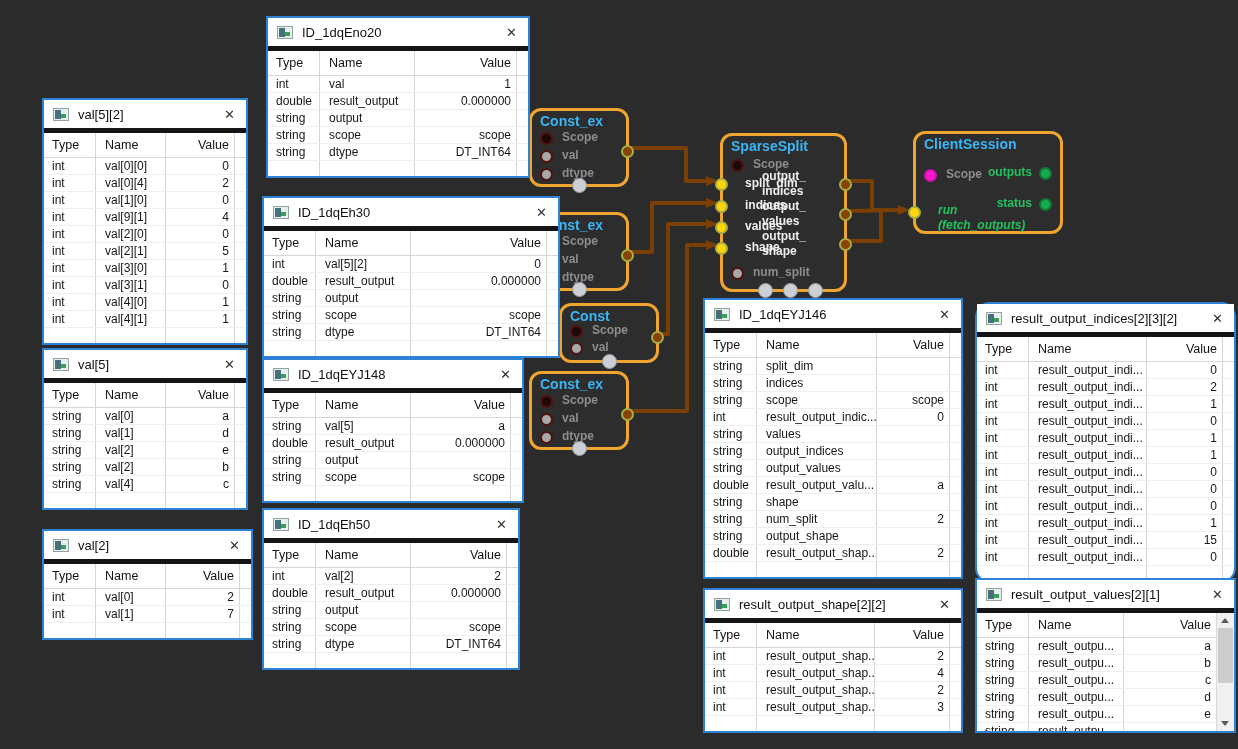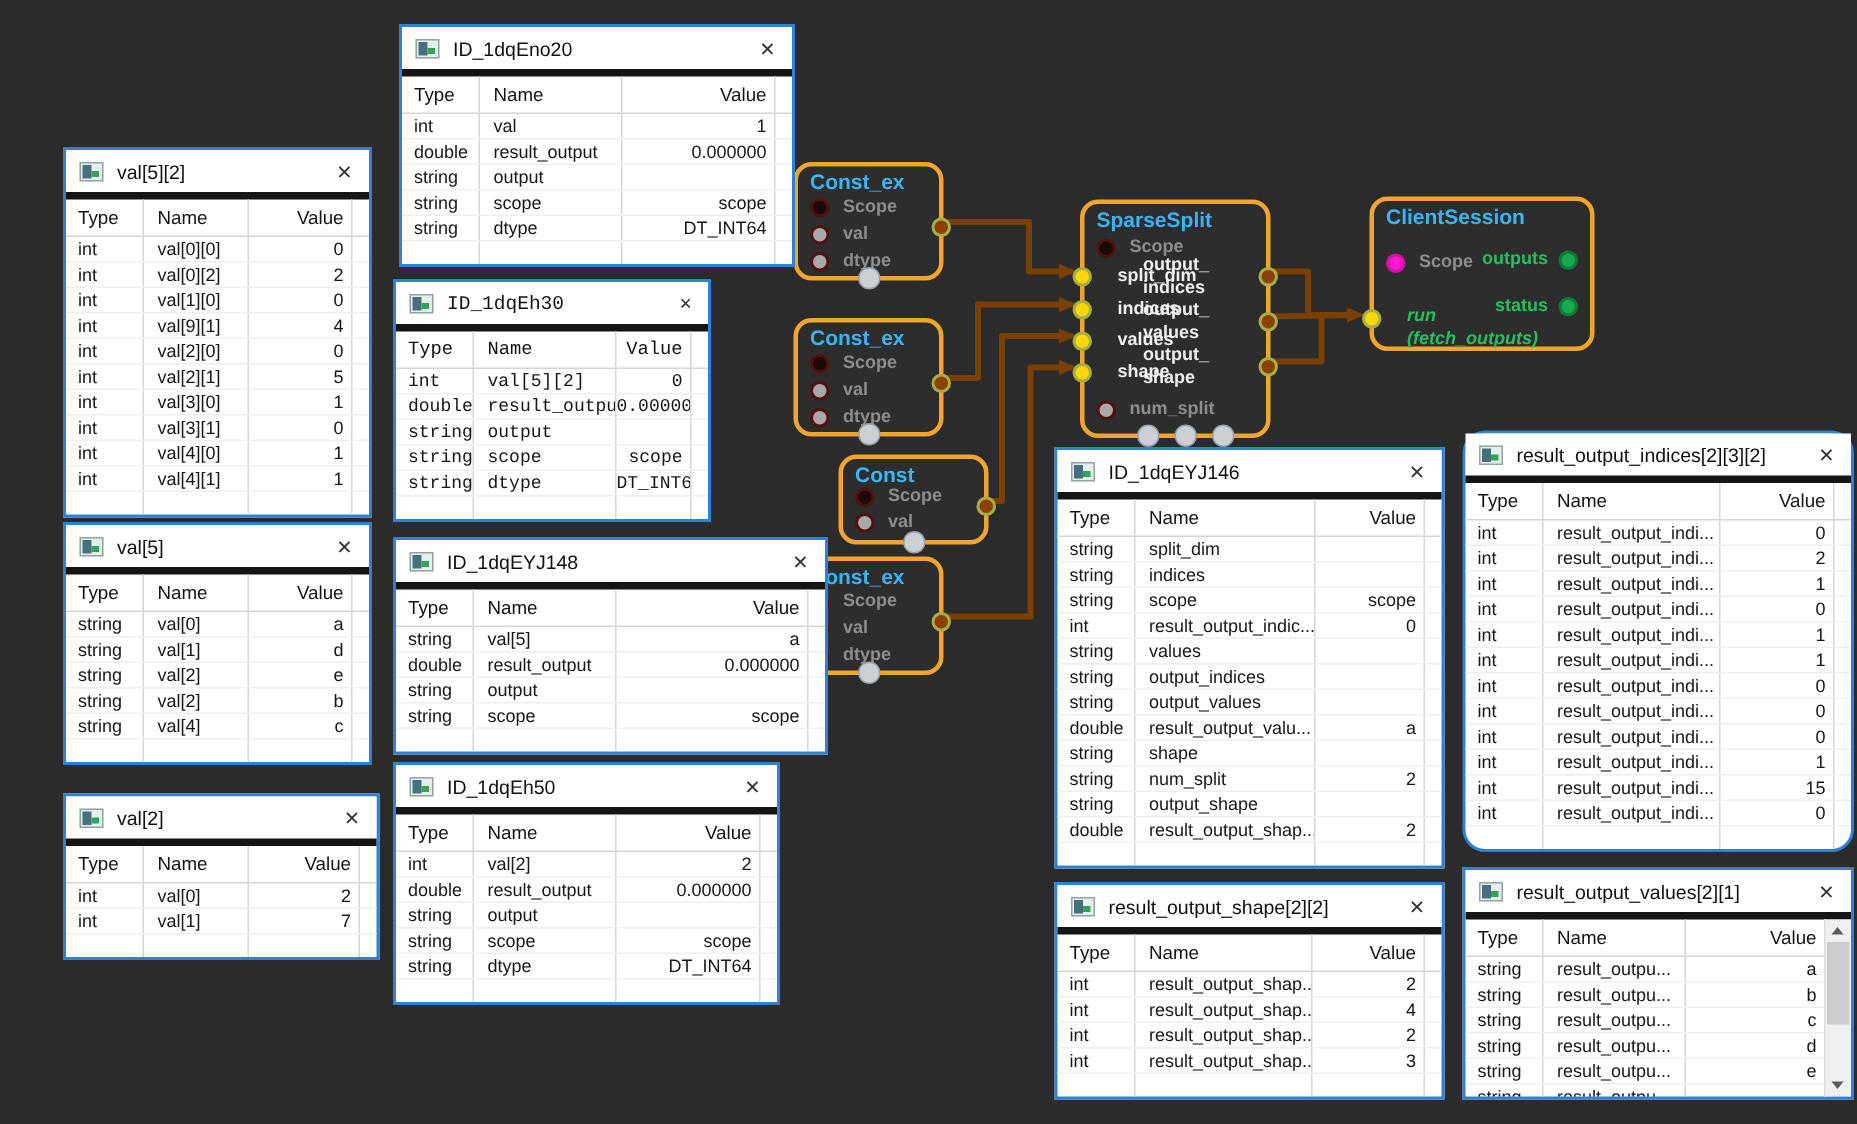--- a/index.html
+++ b/index.html
@@ -220,21 +220,21 @@
         <span class="cell"></span>
       </div>
       <div class="trow" style="grid-template-columns: 52px 70px 1fr 11px;">
         <span class="cell c0">int</span>
         <span class="cell c1">val[0][0]</span>
         <span class="cell c2">0</span>
         <span class="cell"></span>
       </div>
       <div class="trow" style="grid-template-columns: 52px 70px 1fr 11px;">
         <span class="cell c0">int</span>
-        <span class="cell c1">val[0][2]</span>
+        <span class="cell c1">val[0][4]</span>
         <span class="cell c2">2</span>
         <span class="cell"></span>
       </div>
       <div class="trow" style="grid-template-columns: 52px 70px 1fr 11px;">
         <span class="cell c0">int</span>
         <span class="cell c1">val[1][0]</span>
         <span class="cell c2">0</span>
         <span class="cell"></span>
       </div>
       <div class="trow" style="grid-template-columns: 52px 70px 1fr 11px;">
@@ -279,21 +279,21 @@
         <span class="cell c2">1</span>
         <span class="cell"></span>
       </div>
       <div class="trow emptyrow" style="grid-template-columns: 52px 70px 1fr 11px;">
         <span class="cell c0"></span>
         <span class="cell c1"></span>
         <span class="cell c2"></span>
         <span class="cell"></span>
       </div>
     </div>
-    <div class="window" style="left: 262px; top: 186px; width: 212px; font-family: Liberation Mono, monospace;">
+    <div class="window" style="left: 262px; top: 196px; width: 298px;">
       <div class="titlebar">
         <span class="win-icon">
           <span class="wi-left"></span>
           <span class="wi-dot"></span>
         </span>
         <span class="win-title">ID_1dqEh30</span>
         <span class="win-close">✕</span>
       </div>
       <div class="win-band"></div>
       <div class="thead" style="grid-template-columns: 52px 95px 1fr 11px;">
@@ -385,21 +385,21 @@
         <span class="cell c2">c</span>
         <span class="cell"></span>
       </div>
       <div class="trow emptyrow" style="grid-template-columns: 52px 70px 1fr 11px;">
         <span class="cell c0"></span>
         <span class="cell c1"></span>
         <span class="cell c2"></span>
         <span class="cell"></span>
       </div>
     </div>
-    <div class="window" style="left: 262px; top: 358px; width: 290px;">
+    <div class="window" style="left: 262px; top: 358px; width: 262px;">
       <div class="titlebar">
         <span class="win-icon">
           <span class="wi-left"></span>
           <span class="wi-dot"></span>
         </span>
         <span class="win-title">ID_1dqEYJ148</span>
         <span class="win-close">✕</span>
       </div>
       <div class="win-band"></div>
       <div class="thead" style="grid-template-columns: 52px 95px 1fr 11px;">
@@ -615,21 +615,21 @@
         <span class="cell c2">2</span>
         <span class="cell"></span>
       </div>
       <div class="trow emptyrow" style="grid-template-columns: 52px 120px 1fr 11px;">
         <span class="cell c0"></span>
         <span class="cell c1"></span>
         <span class="cell c2"></span>
         <span class="cell"></span>
       </div>
     </div>
-    <div class="window" style="left: 975px; top: 287px; width: 261px; border-radius: 15px;">
+    <div class="window" style="left: 975px; top: 302px; width: 261px; border-radius: 15px;">
       <div class="titlebar">
         <span class="win-icon">
           <span class="wi-left"></span>
           <span class="wi-dot"></span>
         </span>
         <span class="win-title">result_output_indices[2][3][2]</span>
         <span class="win-close">✕</span>
       </div>
       <div class="win-band"></div>
       <div class="thead" style="grid-template-columns: 52px 118px 1fr 11px;">

